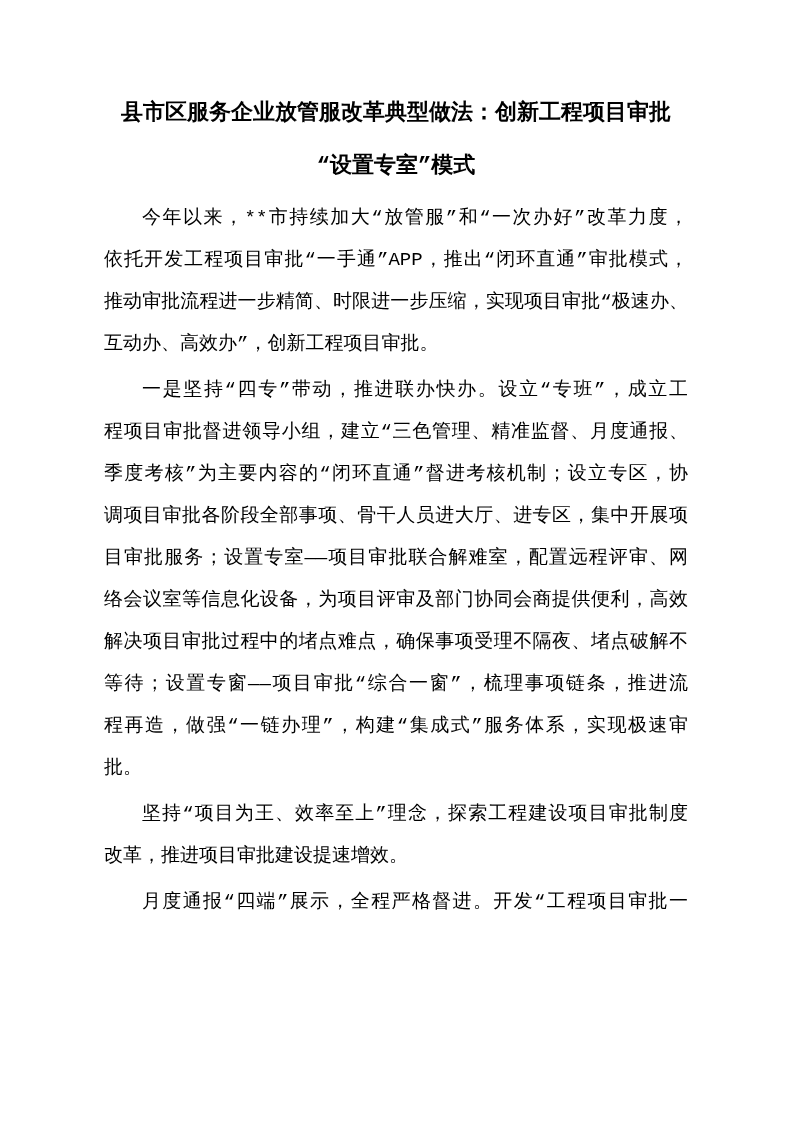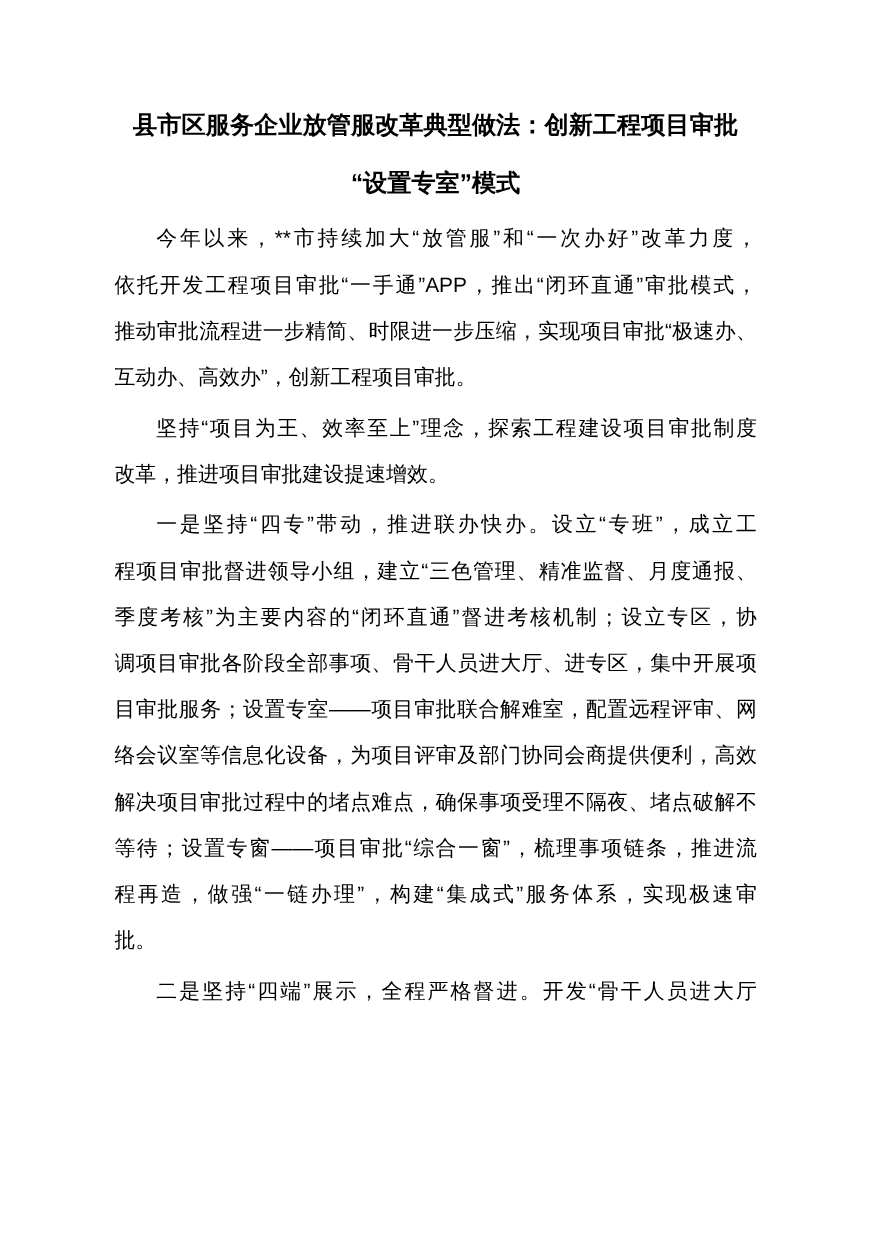--- a/index.html
+++ b/index.html
@@ -6,21 +6,21 @@
     margin: 0;
     padding: 0;
     background: #ffffff;
   }
   .page {
     position: relative;
     width: 793px;
     height: 1122px;
     background: #ffffff;
     overflow: hidden;
-    font-family: Liberation Sans, sans-serif;
+    font-family: Liberation Mono, monospace;
     color: #000000;
   }
   .content {
     position: absolute;
     left: 100px;
     top: 87px;
     width: 592px;
   }
   .title {
     margin: 0;
@@ -68,33 +68,33 @@
       <div class="title-line">“设置专室”模式</div>
     </h1>
     <div class="body-text">
         <div class="para">
           <div class="line first">今年以来，**市持续加大“放管服”和“一次办好”改革力度，</div>
           <div class="line">依托开发工程项目审批“一手通”APP，推出“闭环直通”审批模式，</div>
           <div class="line">推动审批流程进一步精简、时限进一步压缩，实现项目审批“极速办、</div>
           <div class="line last">互动办、高效办”，创新工程项目审批。</div>
         </div>
         <div class="para">
-          <div class="line first">坚持“项目为王、效率至上”理念，探索工程建设项目审批制度</div>
-          <div class="line last">改革，推进项目审批建设提速增效。</div>
-        </div>
-        <div class="para">
           <div class="line first">一是坚持“四专”带动，推进联办快办。设立“专班”，成立工</div>
           <div class="line">程项目审批督进领导小组，建立“三色管理、精准监督、月度通报、</div>
           <div class="line">季度考核”为主要内容的“闭环直通”督进考核机制；设立专区，协</div>
           <div class="line">调项目审批各阶段全部事项、骨干人员进大厅、进专区，集中开展项</div>
           <div class="line">目审批服务；设置专室——项目审批联合解难室，配置远程评审、网</div>
           <div class="line">络会议室等信息化设备，为项目评审及部门协同会商提供便利，高效</div>
           <div class="line">解决项目审批过程中的堵点难点，确保事项受理不隔夜、堵点破解不</div>
           <div class="line">等待；设置专窗——项目审批“综合一窗”，梳理事项链条，推进流</div>
           <div class="line">程再造，做强“一链办理”，构建“集成式”服务体系，实现极速审</div>
           <div class="line last">批。</div>
         </div>
         <div class="para">
-          <div class="line first">二是坚持“四端”展示，全程严格督进。开发“骨干人员进大厅</div>
+          <div class="line first">坚持“项目为王、效率至上”理念，探索工程建设项目审批制度</div>
+          <div class="line last">改革，推进项目审批建设提速增效。</div>
+        </div>
+        <div class="para">
+          <div class="line first">月度通报“四端”展示，全程严格督进。开发“工程项目审批一</div>
         </div>
       </div>
   </div>
 </div>
 
 </body></html>

